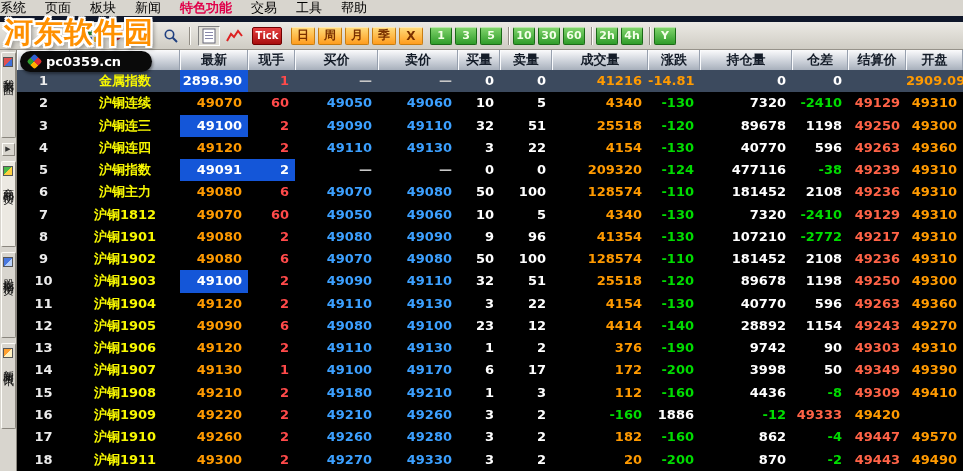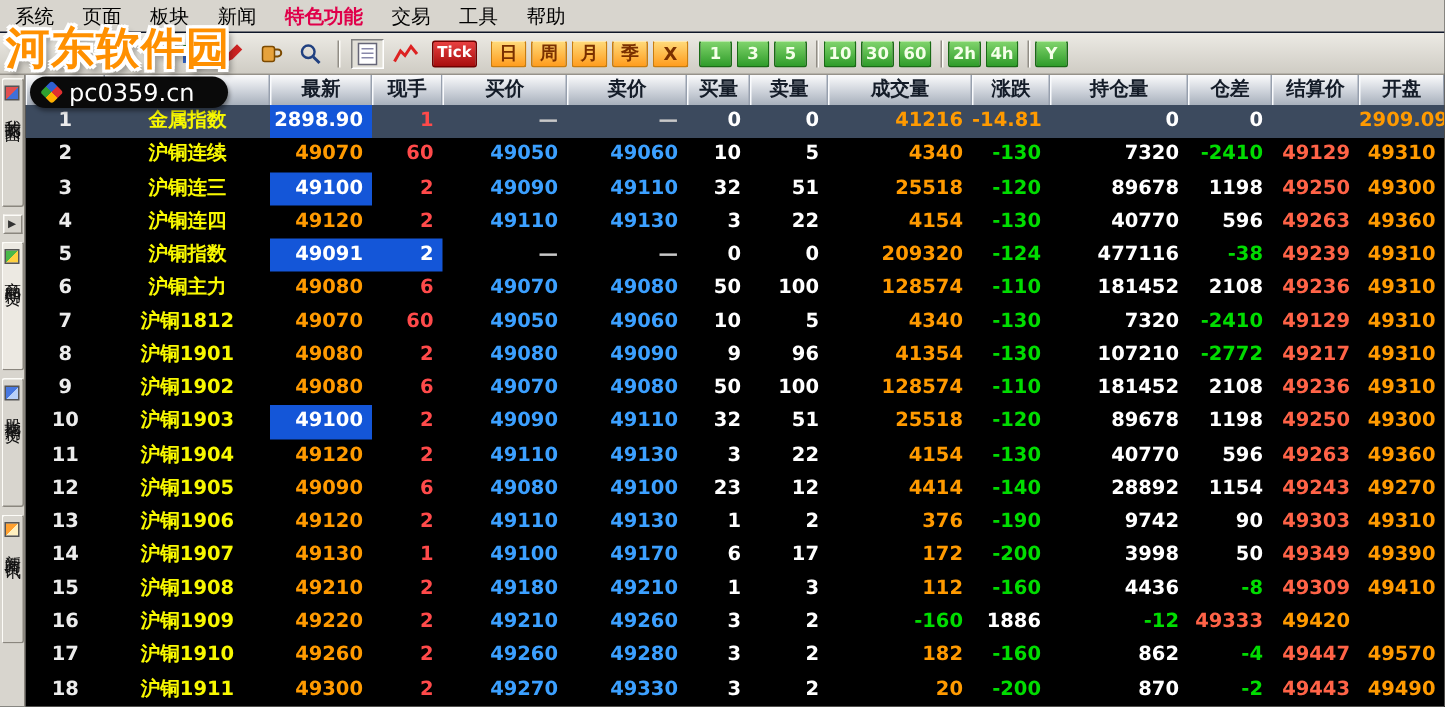--- a/index.html
+++ b/index.html
@@ -1,41 +1,41 @@
 <!DOCTYPE html>
 <html><head>
 <meta charset="utf-8">
 <style>
   *{box-sizing:border-box;margin:0;padding:0}
   html,body{width:963px;height:471px;overflow:hidden}
   body{position:relative;background:#d8d5ce;font-family:"DejaVu Sans","Liberation Sans",sans-serif;-webkit-font-smoothing:antialiased}
 
   
-  #menubar{height:22px;display:flex;align-items:center;padding-left:10px;background:#d8d5ce;font-size:13px;color:#000;border-bottom:1px solid #0f172a}
+  #menubar{height:22px;display:flex;align-items:center;background:#d8d5ce;font-size:13px;color:#000;border-bottom:6px solid #0f172a}
   .mitem{margin-right:19px;cursor:default}
   .maccent{color:#e0004a;font-weight:700}
 
   
-  #toolbar{height:28px;display:flex;align-items:center;gap:4px;padding-left:118px;background:linear-gradient(#eceae4,#cfccc4);border-bottom:1px solid #96928a;position:relative}
+  #toolbar{height:28px;display:flex;align-items:center;gap:4px;padding-left:82px;background:linear-gradient(#eceae4,#cfccc4);border-bottom:1px solid #96928a;position:relative}
   .ticon{width:22px;height:20px;display:flex;align-items:center;justify-content:center;border:1px solid transparent}
   .ticon.pressed{border-color:#808080 #ffffff #ffffff #808080;background:#e2e0d8}
   .sep{width:2px;height:18px;border-left:1px solid #918d85;border-right:1px solid #fdfcf8;margin:0 3px;display:inline-block}
   .tbtn{height:18px;display:inline-flex;align-items:center;justify-content:center;font-size:11px;font-weight:700;border-radius:2px;cursor:default}
   .tick{width:30px;background:linear-gradient(#e84040,#a80e0e);color:#fff;border:1px solid #700000;margin:0 5px 0 2px;font-size:10px}
   .borange{width:24px;margin-right:3px;background:linear-gradient(#ffd978,#ff9d1e);border:1px solid #c87d10;border-top-color:#ffe9b0;color:#7a3000;font-size:12px}
   .bgreen{width:22px;margin-right:3px;background:linear-gradient(#7fd36b,#2f9c2a);border:1px solid #1a6a16;border-top-color:#b8e8a8;color:#f4ffe8}
   #orange-group,#green-group{display:inline-flex;align-items:center}
 
   
   .wm{position:absolute;left:4px;top:13px;z-index:40;pointer-events:none}
   .wm-text{font-size:29px;font-weight:900;letter-spacing:1px;color:#ff9000;
     text-shadow:-2px -2px 0 #fff,2px -2px 0 #fff,-2px 2px 0 #fff,2px 2px 0 #fff,0 -2px 0 #fff,0 2px 0 #fff,-2px 0 0 #fff,2px 0 0 #fff,3px 3px 4px rgba(0,0,0,.45)}
   .wm-pill{margin:-2px 0 0 16px;width:132px;height:21px;background:#0a0a0a;border-radius:11px;display:flex;align-items:center;gap:6px;padding:0 9px;box-shadow:1px 2px 3px rgba(0,0,0,.4)}
   .wm-logo{width:11px;height:11px;transform:rotate(45deg);background:conic-gradient(#e03030 0 25%,#ffb000 0 50%,#30a030 0 75%,#3060d0 0);border-radius:2px}
-  .wm-domain{color:#fff;font-size:16px;font-weight:400}
+  .wm-domain{color:#fff;font-size:13px;font-weight:700}
 
   
   #main{display:flex;height:421px}
   #sidebar{width:17px;background:#d8d5ce;border-right:1px solid #8a867e;display:flex;flex-direction:column;align-items:center;padding-top:2px}
   .vtab{width:15px;min-height:86px;margin-bottom:5px;padding:4px 0;display:flex;flex-direction:column;align-items:center;gap:3px;background:#d8d5ce;border:1px solid;border-color:#fdfcf8 #8a867e #8a867e #fdfcf8;border-radius:2px}
   .vtab.active{background:#ece9e2}
   .tabic{width:10px;height:10px;border:1px solid #555;flex:none}
   .ic0{background:linear-gradient(135deg,#e05050 50%,#4070d8 50%)}
   .ic1{background:linear-gradient(135deg,#49b849 50%,#ffd040 50%)}
   .ic2{background:linear-gradient(135deg,#4878e0 50%,#b8d0f8 50%)}

